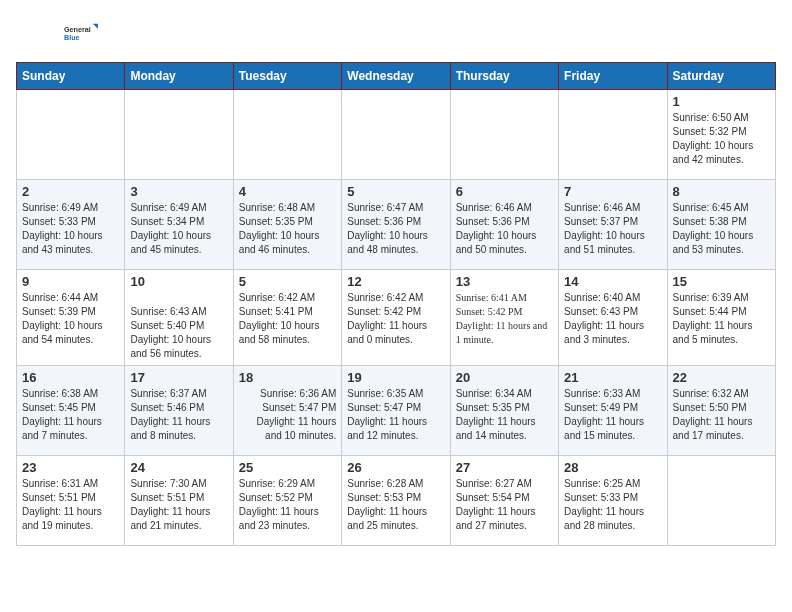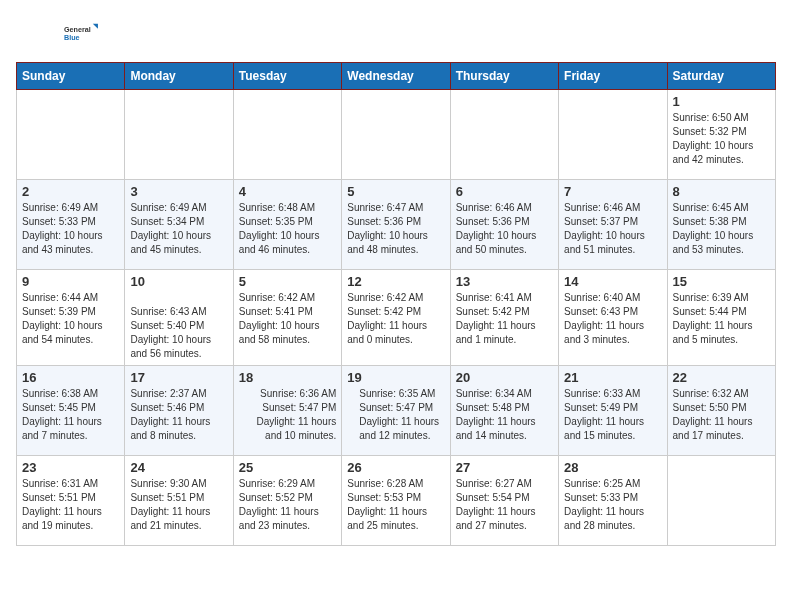--- a/index.html
+++ b/index.html
@@ -190,21 +190,21 @@
 Daylight: 10 hours and 58 minutes.</div>
         </td>
         <td>
           <span class="day-num">12</span>
           <div class="day-info" style="white-space: pre-line;">Sunrise: 6:42 AM
 Sunset: 5:42 PM
 Daylight: 11 hours and 0 minutes.</div>
         </td>
         <td>
           <span class="day-num">13</span>
-          <div class="day-info" style="white-space: pre-line;">Sunrise: 6:41 AM
+          <div class="day-info" style="white-space: pre-line; font-family: Liberation Serif, serif;">Sunrise: 6:41 AM
 Sunset: 5:42 PM
 Daylight: 11 hours and 1 minute.</div>
         </td>
         <td>
           <span class="day-num">14</span>
           <div class="day-info" style="white-space: pre-line;">Sunrise: 6:40 AM
 Sunset: 6:43 PM
 Daylight: 11 hours and 3 minutes.</div>
         </td>
         <td>
@@ -216,40 +216,40 @@
       </tr>
       <tr>
         <td>
           <span class="day-num">16</span>
           <div class="day-info" style="white-space: pre-line;">Sunrise: 6:38 AM
 Sunset: 5:45 PM
 Daylight: 11 hours and 7 minutes.</div>
         </td>
         <td>
           <span class="day-num">17</span>
-          <div class="day-info" style="white-space: pre-line;">Sunrise: 2:37 AM
+          <div class="day-info" style="white-space: pre-line;">Sunrise: 6:37 AM
 Sunset: 5:46 PM
 Daylight: 11 hours and 8 minutes.</div>
         </td>
         <td>
           <span class="day-num">18</span>
           <div class="day-info" style="white-space: pre-line; text-align: right;">Sunrise: 6:36 AM
 Sunset: 5:47 PM
 Daylight: 11 hours and 10 minutes.</div>
         </td>
         <td>
           <span class="day-num">19</span>
-          <div class="day-info" style="white-space: pre-line; margin-left: 12px;">Sunrise: 6:35 AM
+          <div class="day-info" style="white-space: pre-line;">Sunrise: 6:35 AM
 Sunset: 5:47 PM
 Daylight: 11 hours and 12 minutes.</div>
         </td>
         <td>
           <span class="day-num">20</span>
           <div class="day-info" style="white-space: pre-line;">Sunrise: 6:34 AM
-Sunset: 5:48 PM
+Sunset: 5:35 PM
 Daylight: 11 hours and 14 minutes.</div>
         </td>
         <td>
           <span class="day-num">21</span>
           <div class="day-info" style="white-space: pre-line;">Sunrise: 6:33 AM
 Sunset: 5:49 PM
 Daylight: 11 hours and 15 minutes.</div>
         </td>
         <td>
           <span class="day-num">22</span>
@@ -260,21 +260,21 @@
       </tr>
       <tr>
         <td>
           <span class="day-num">23</span>
           <div class="day-info" style="white-space: pre-line;">Sunrise: 6:31 AM
 Sunset: 5:51 PM
 Daylight: 11 hours and 19 minutes.</div>
         </td>
         <td>
           <span class="day-num">24</span>
-          <div class="day-info" style="white-space: pre-line;">Sunrise: 9:30 AM
+          <div class="day-info" style="white-space: pre-line;">Sunrise: 7:30 AM
 Sunset: 5:51 PM
 Daylight: 11 hours and 21 minutes.</div>
         </td>
         <td>
           <span class="day-num">25</span>
           <div class="day-info" style="white-space: pre-line;">Sunrise: 6:29 AM
 Sunset: 5:52 PM
 Daylight: 11 hours and 23 minutes.</div>
         </td>
         <td>

